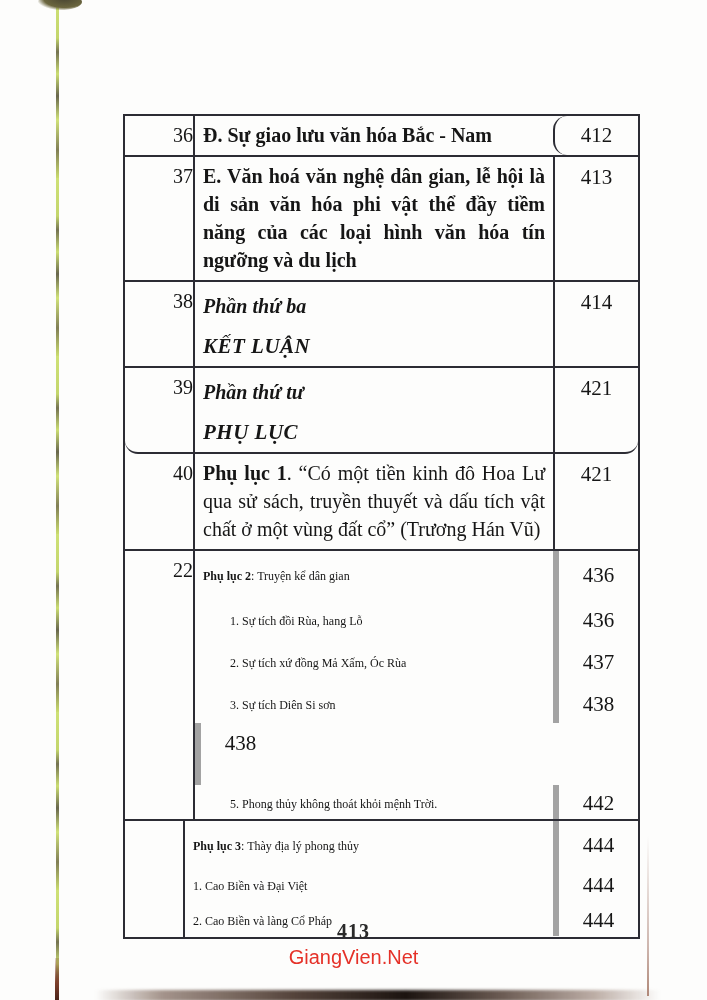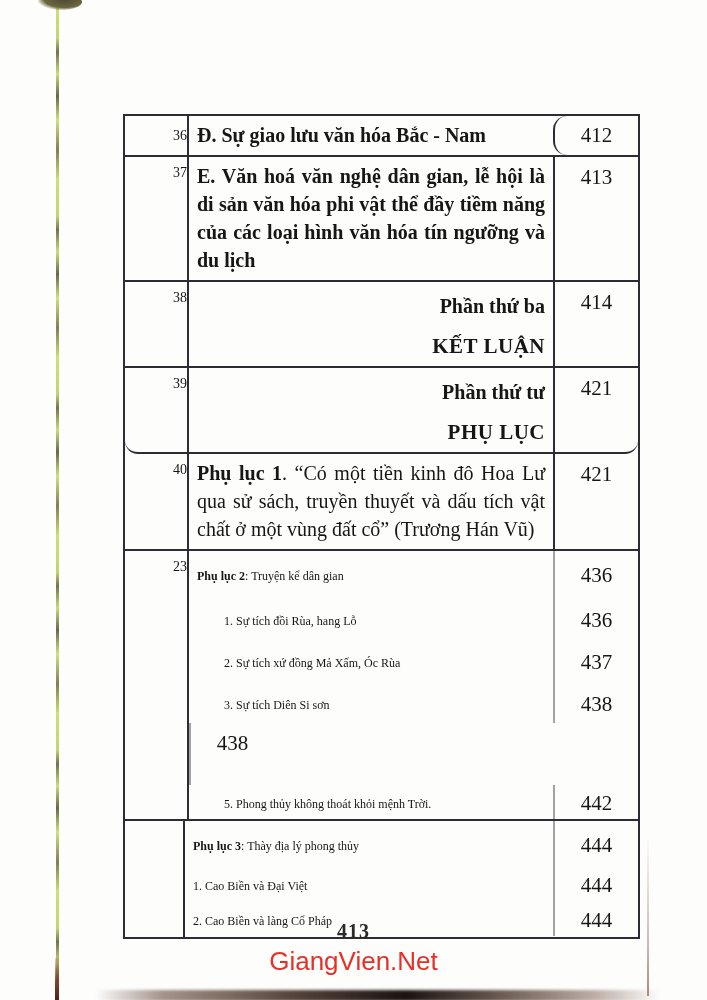--- a/index.html
+++ b/index.html
@@ -42,45 +42,45 @@
   .toc-table {
     position:absolute; left:123px; top:114px; width:517px;
     border:2px solid #2c2c34;
   }
   .trow { display:flex; border-bottom:2px solid #2c2c34; }
   .trow:last-child { border-bottom:none; }
 
   .cell-no {
     flex:0 0 60px; border-right:2px solid #2c2c34;
     display:flex; justify-content:center;
-    font-size:14px; padding-top:8px;padding-left:48px;
+    font-size:20px; padding-top:8px;padding-left:48px;
   }
   .cell-no.vcenter { align-items:center; padding-top:0; }
 
   .cell-content { flex:1 1 auto; min-width:0; padding:5px 8px 6px 8px; font-size:20px; line-height:28px; }
   .cell-content.justify { text-align:justify; }
-  .cell-content.center-lines { text-align:right; }
+  .cell-content.center-lines { text-align:left;font-style:italic; }
   .cell-content.vcenter { display:flex; align-items:center; }
 
   .cell-page {
     flex:0 0 85px; border-left:2px solid #2c2c34;
     text-align:center; font-size:21px; padding-top:8px;
   }
   .cell-page.vcenter { display:flex; align-items:center; justify-content:center; padding-top:0;border-radius:14px; }
 
   .bold { font-weight:bold; }
   .part-line1 { font-weight:bold; font-size:20px; margin-top:5px; }
   .part-line2 { font-weight:bold; font-size:21px; margin-top:12px; letter-spacing:.5px; }
 
   
   .row-body { flex:1 1 auto; min-width:0; display:flex; flex-direction:column; }
   .item-line { display:flex; }
   .item-text { flex:1 1 auto; min-width:0; font-size:12px; line-height:26px; padding-left:8px; padding-right:6px; }
   .item-text.indent { text-indent:27px; text-align:justify; }
-  .item-page { flex:0 0 85px; border-left:2px solid #a3a3a3; text-align:center; font-size:21px; }
+  .item-page { flex:0 0 85px; border-left:6px solid #a3a3a3; text-align:center; font-size:21px; }
 
   .h46 { height:46px; } .h46 .item-text, .h46 .item-page { padding-top:12px; }
   .h42 { height:42px;gap:36px; } .h42 .item-text, .h42 .item-page { padding-top:11px; }
   .h62 { height:62px; } .h62 .item-text, .h62 .item-page { padding-top:8px; }
   .h34 { height:34px; } .h34 .item-text, .h34 .item-page { padding-top:6px; }
   .h44 { height:44px; } .h44 .item-text, .h44 .item-page { padding-top:12px; }
   .h36 { height:36px; } .h36 .item-text, .h36 .item-page { padding-top:8px; }
   .h35 { height:35px;gap:28px; } .h35 .item-text, .h35 .item-page { padding-top:7px; }
 
   .r36 { min-height:40px; }
@@ -93,21 +93,21 @@
 
   
   .footer-page-number {
     position:absolute; top:920px; left:0; width:707px;
     text-align:center; font-size:20px; font-weight:bold; color:#2a2a2a;
     letter-spacing:1px;
   }
   .footer-watermark {
     position:absolute; top:946px; left:0; width:707px;
     text-align:center; font-family:"Liberation Sans", sans-serif;
-    font-size:26px; color:#e53128;
+    font-size:20px; color:#e53128;
   }
 </style>
 </head>
 <body>
 
 <div class="page">
 
   <div class="edge-line-left"></div>
   <div class="edge-line-left-bottom"></div>
   <div class="smudge-top-left"></div>
@@ -150,21 +150,21 @@
 
     <div class="trow r40">
       <div class="cell-no">40</div>
       <div class="cell-content justify">
         <span class="bold">Phụ lục 1</span><span>. “Có một tiền kinh đô Hoa Lư qua sử sách, truyền thuyết và dấu tích vật chất ở một vùng đất cổ” (Trương Hán Vũ)</span>
       </div>
       <div class="cell-page">421</div>
     </div>
 
     <div class="trow r41">
-      <div class="cell-no">23</div>
+      <div class="cell-no">22</div>
       <div class="row-body">
         <div class="item-line h46">
           <div class="item-text">
             <span class="bold">Phụ lục 2</span><span>: Truyện kể dân gian</span>
           </div>
           <div class="item-page">436</div>
         </div>
         <div class="item-line h42">
           <div class="item-text indent">1. Sự tích đồi Rùa, hang Lỗ</div>
           <div class="item-page">436</div>

